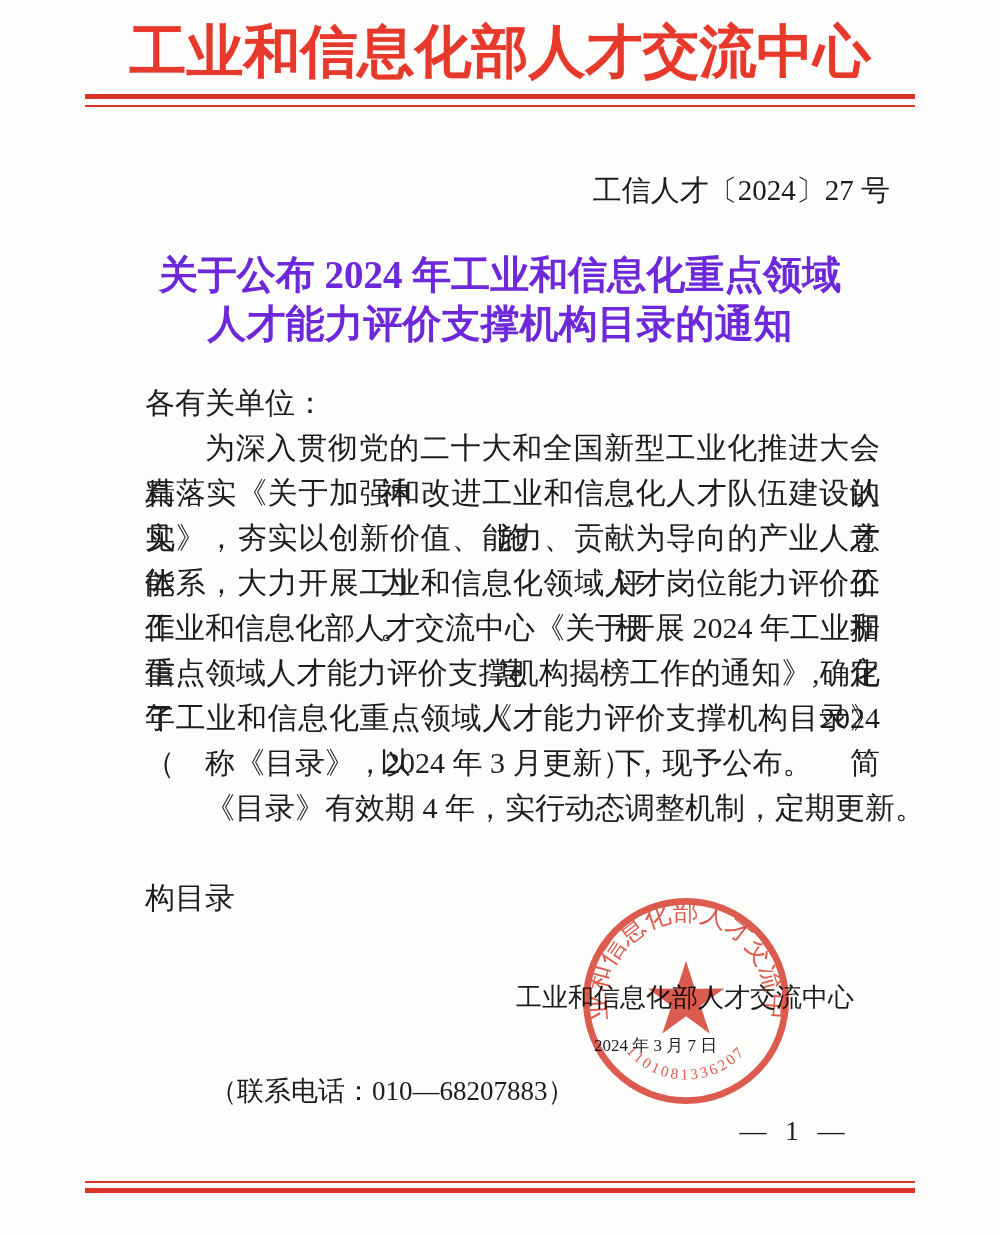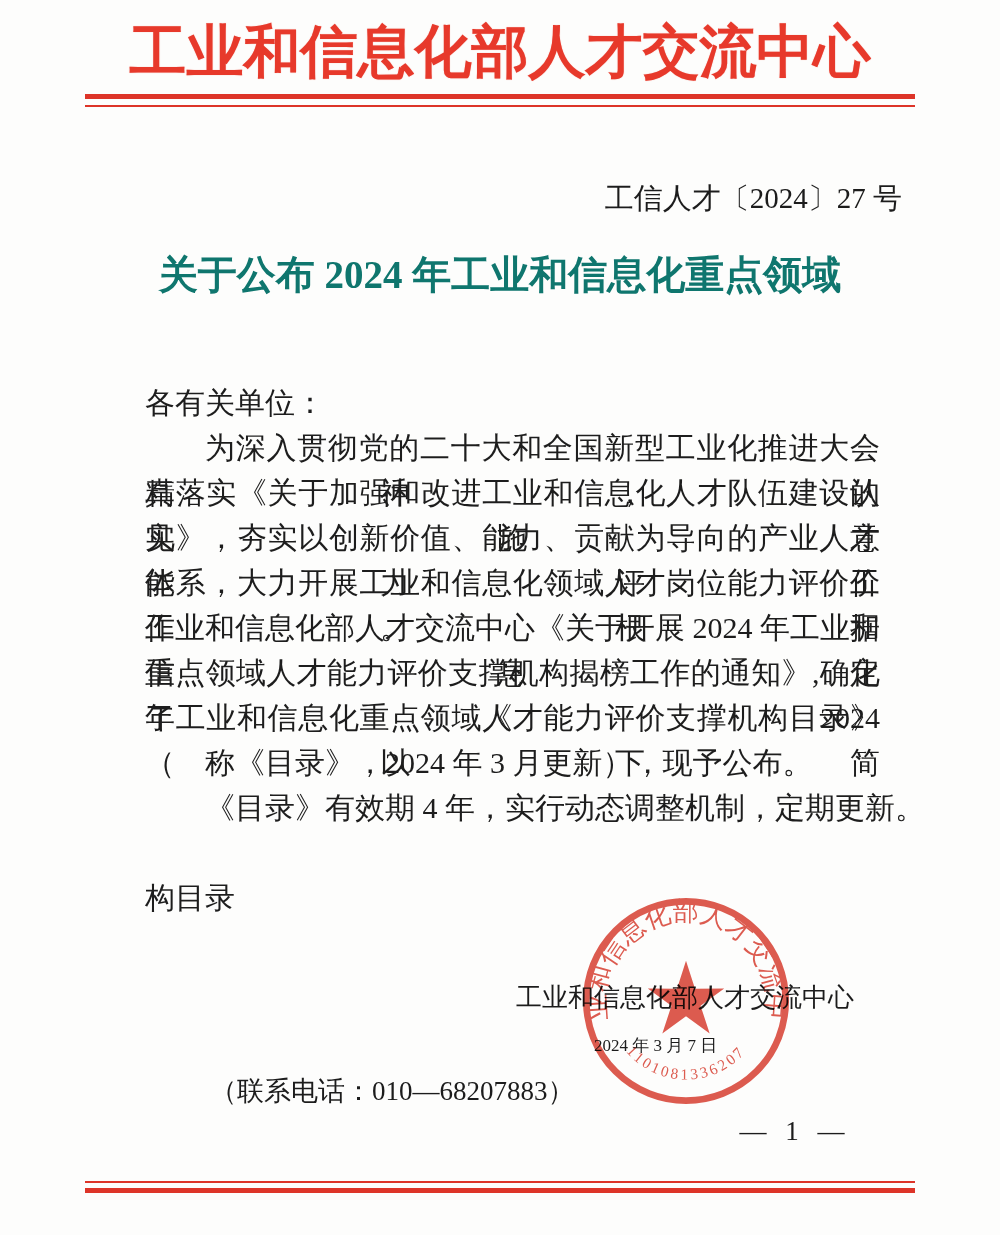--- a/index.html
+++ b/index.html
@@ -14,27 +14,27 @@
     text-align:center;font-size:57px;font-weight:bold;
     color:#e7392b;line-height:84px;letter-spacing:0px;
     text-shadow:0 0 1px rgba(231,57,43,.45);
   }
   .rule{position:absolute;left:85px;width:830px;background:#dd3428;}
   .rule-top-thick{top:94px;height:5px;}
   .rule-top-thin{top:105px;height:2px;}
   .rule-bot-thin{top:1181px;height:2px;}
   .rule-bot-thick{top:1188px;height:5px;}
   .doc-number{
-    position:absolute;top:173px;right:98px;
-    font-size:29px;line-height:34px;white-space:nowrap;margin-top:8px;
+    position:absolute;top:173px;right:110px;
+    font-size:29px;line-height:34px;white-space:nowrap;
   }
   .doc-title{
     position:absolute;top:250px;left:0;width:1000px;
     text-align:center;font-size:39px;font-weight:bold;line-height:49px;
-    color:#0f766e;
+    color:#6d28d9;
   }
   .body-block{
     position:absolute;top:380px;left:145px;width:735px;
     font-size:30px;color:#1d1d1d;
   }
   .line{height:45px;line-height:45px;white-space:nowrap;}
   .jf{white-space:normal;text-align:justify;text-align-last:justify;text-justify:inter-character;}
   .indent{text-indent:2em;}
   .spacer{height:45px;}
   .signature{
@@ -68,20 +68,21 @@
 
 <div class="letterhead">工业和信息化部人才交流中心</div>
 
 <div class="rule rule-top-thick"></div>
 <div class="rule rule-top-thin"></div>
 
 <div class="doc-number">工信人才〔2024〕27 号</div>
 
 <div class="doc-title">
   <div>关于公布 2024 年工业和信息化重点领域</div>
+  <div>人才能力评价支撑机构目录的通知</div>
 </div>
 
 <div class="body-block">
   <div class="line">各有关单位：</div>
   <div class="line jf indent">为深入贯彻党的二十大和全国新型工业化推进大会精神，认</div>
   <div class="line jf">真落实《关于加强和改进工业和信息化人才队伍建设的实施意</div>
   <div class="line jf">见》，夯实以创新价值、能力、贡献为导向的产业人才能力评价</div>
   <div class="line jf">体系，大力开展工业和信息化领域人才岗位能力评价工作。根据</div>
   <div class="line jf">工业和信息化部人才交流中心《关于开展 2024 年工业和信息化</div>
   <div class="line jf">重点领域人才能力评价支撑机构揭榜工作的通知》,确定了《2024</div>

